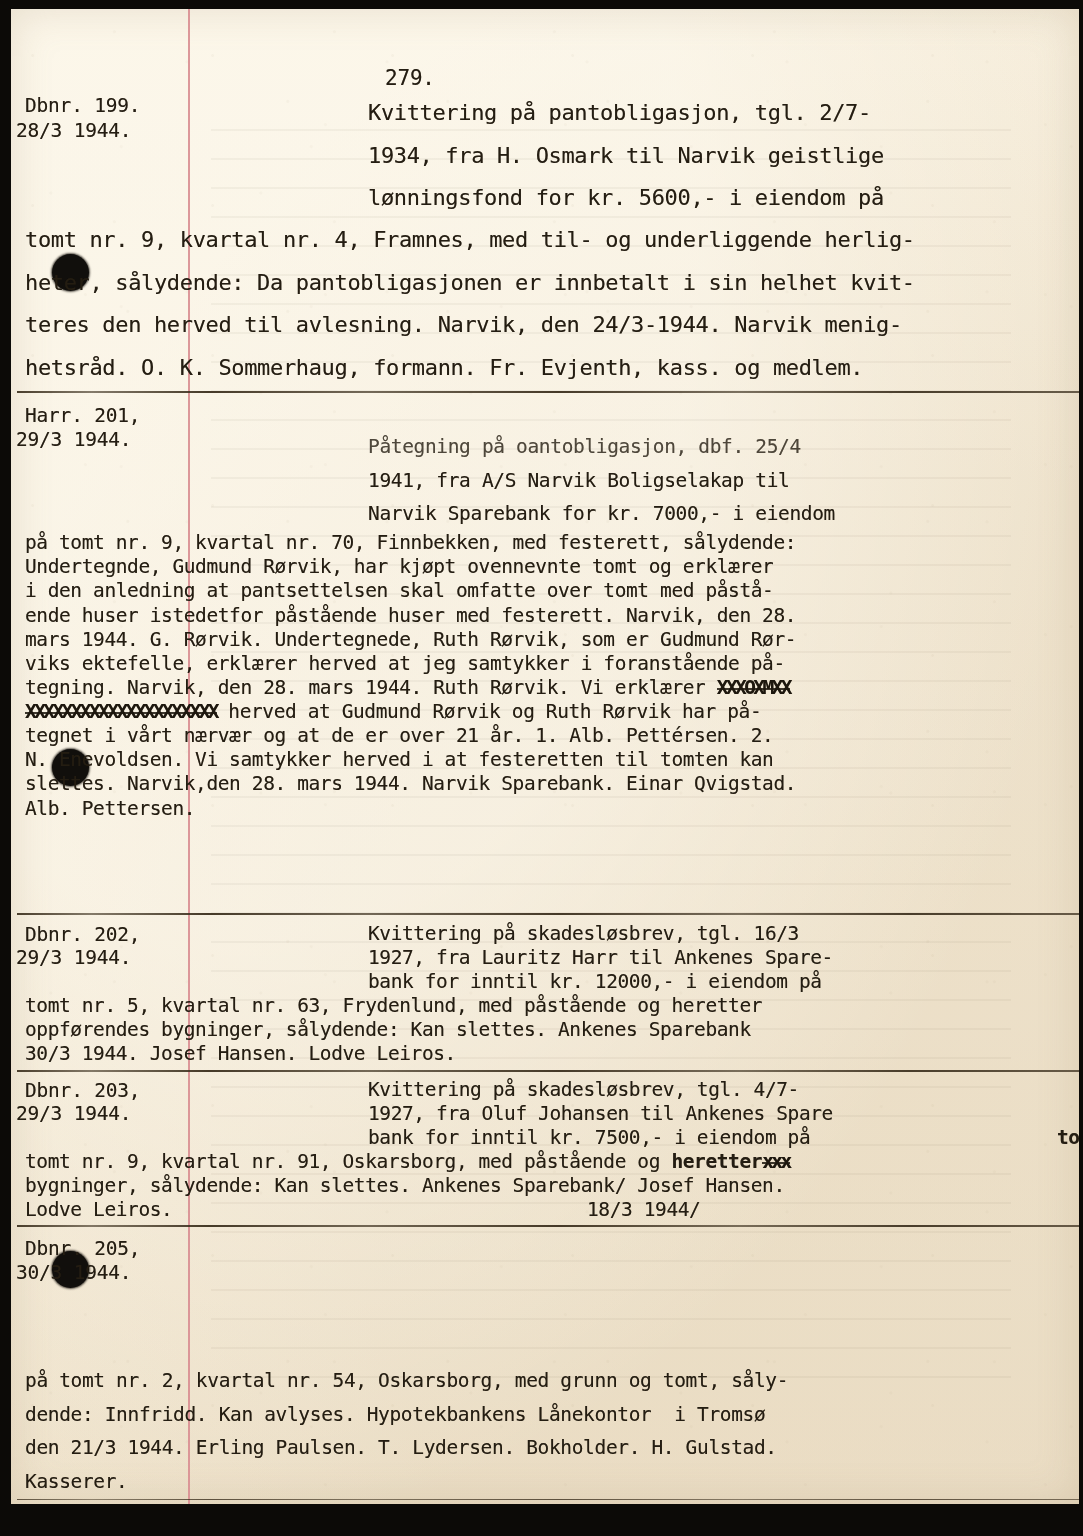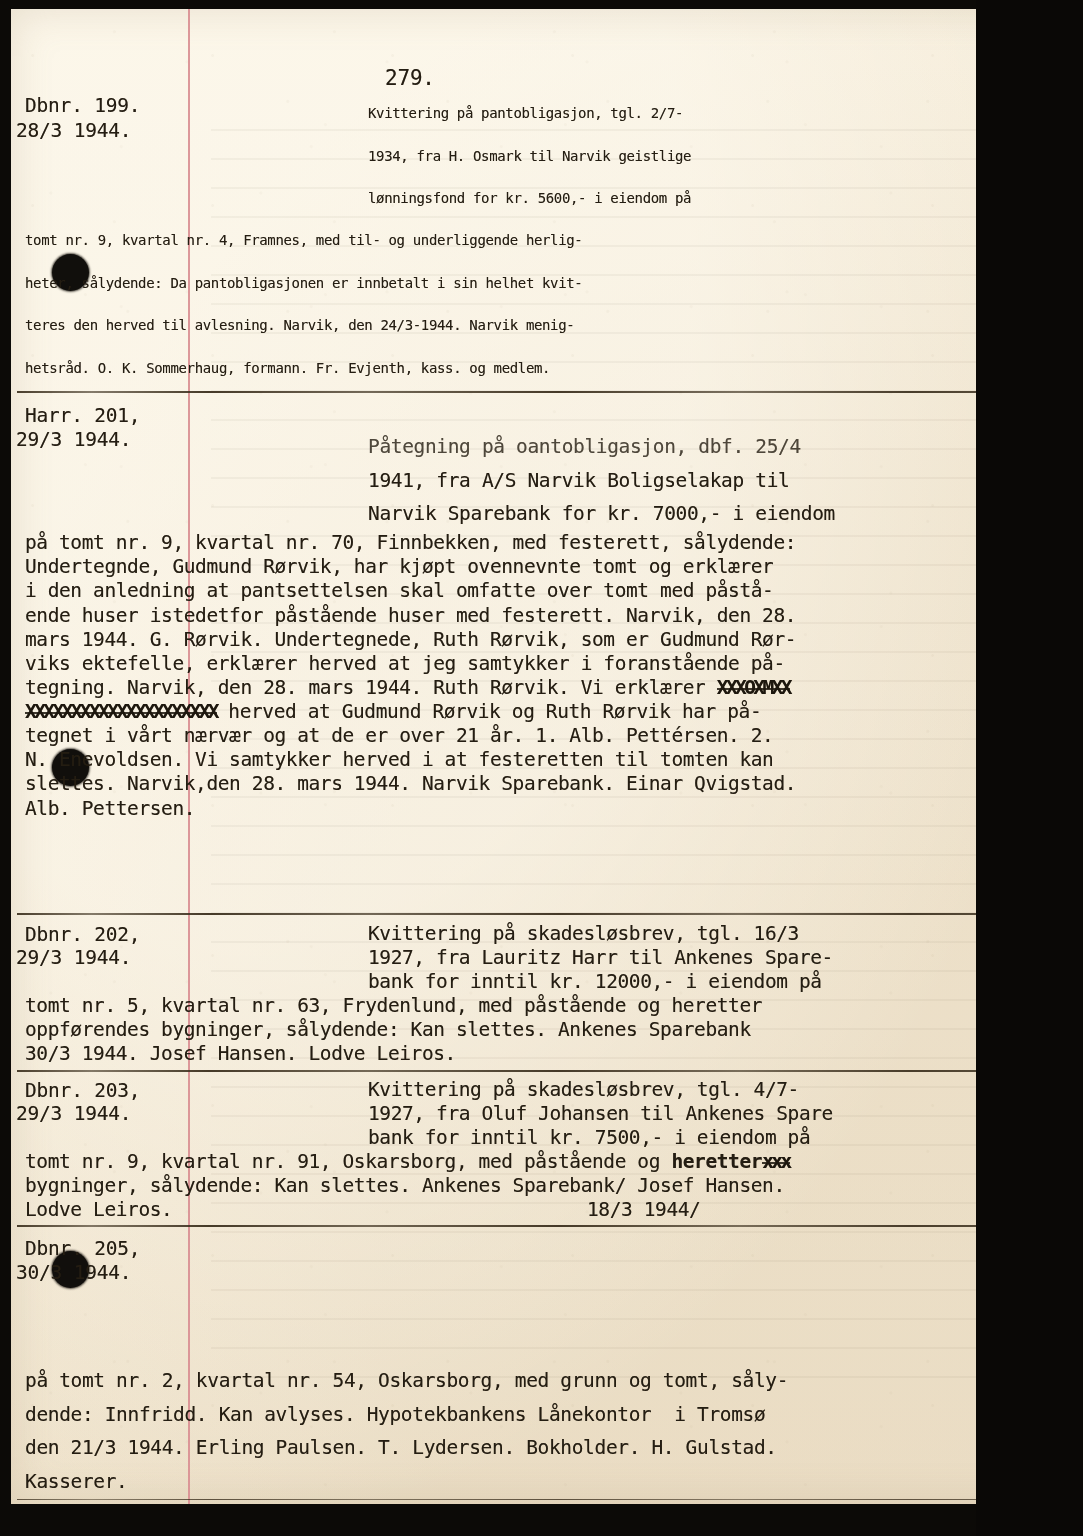--- a/index.html
+++ b/index.html
@@ -1,21 +1,21 @@
 <!DOCTYPE html>
 <html><head>
 <meta charset="utf-8">
 <title>Pantebok scan</title>
 <style>
   html,body{margin:0;padding:0;background:#0a0806;}
   body{width:1083px;height:1536px;overflow:hidden;
        font-family:"DejaVu Sans Mono","Liberation Mono",monospace;}
 
   
-  #scan{position:relative;width:976px;height:1536px;background:#0c0a07;overflow:hidden;}
+  #scan{position:relative;width:1083px;height:1536px;background:#0c0a07;overflow:hidden;}
 
   
   #paper{position:absolute;left:11px;top:9px;width:1068px;height:1495px;
          background:#f6ecd9;
          background-image:
            radial-gradient(ellipse at 22% 18%, rgba(255,252,243,.55) 0 38%, rgba(0,0,0,0) 72%),
            radial-gradient(ellipse at 85% 78%, rgba(222,205,176,.30) 0 42%, rgba(0,0,0,0) 78%),
            linear-gradient(178deg,#f8f0df 0%,#f4ead6 45%,#efe3cc 100%);
          box-shadow:inset 0 0 40px rgba(160,138,100,.22);}
 
@@ -51,21 +51,21 @@
         rgba(60,48,30,.92) 0%, rgba(60,48,30,.62) 7%, rgba(60,48,30,.95) 18%,
         rgba(60,48,30,.70) 33%, rgba(60,48,30,.95) 51%, rgba(60,48,30,.66) 68%,
         rgba(60,48,30,.93) 84%, rgba(60,48,30,.75) 100%);}
   .hrule.thin{height:1px;opacity:.85;}
 
   
   .blk{position:absolute;color:#241d12;white-space:pre;
        font-family:"DejaVu Sans Mono","Liberation Mono",monospace;
        text-shadow:0 0 .6px rgba(40,32,18,.45);}
   .dbnr{font-size:19.5px;line-height:25px;letter-spacing:-.2px;}
-  .body-wide{font-size:14px;line-height:42.6px;letter-spacing:-.35px;}
+  .body-wide{font-size:22px;line-height:42.6px;letter-spacing:-.35px;}
   .body-mid{font-size:19.5px;line-height:33.6px;letter-spacing:-.35px;margin-top:28px;}
   .body-tight{font-size:19.5px;line-height:24.2px;letter-spacing:-.4px;}
 
   .fade   {opacity:.80;}
   .heavy  {font-weight:bold;}
 
   
   .xout{font-weight:bold;letter-spacing:-2.6px;position:relative;color:#1d170e;}
   .xout::after{content:"";position:absolute;left:0;right:0;top:52%;height:2px;
                background:#1d170e;opacity:.85;}
@@ -139,21 +139,21 @@
 
     <div class="hrule" style="left:6px;top:1061px;width:1062px;"></div>
 
     <div class="blk dbnr" style="left:14px;top:1069px;">Dbnr. 203,</div>
     <div class="blk dbnr" style="left:5px;top:1092px;">29/3 1944.</div>
 
     <div class="blk body-tight" style="left:357px;top:1069px;"><span>Kvittering på skadesløsbrev, tgl. 4/7-</span>
 <span>1927, fra Oluf Johansen til Ankenes Spare</span>
 <span>bank for inntil kr. 7500,- i eiendom på</span></div>
 
-    <div class="blk body-tight heavy" style="left:1046px;top:1117px;overflow:hidden;width:22px;margin-top:36px;">to</div>
+    <div class="blk body-tight heavy" style="left:1046px;top:1117px;overflow:hidden;width:22px;">to</div>
 
     <div class="blk body-tight" style="left:14px;top:1141px;"><span>tomt nr. 9, kvartal nr. 91, Oskarsborg, med påstående og </span><span class="heavy">heretter</span><span class="xout">xxx</span></div>
 
     <div class="blk body-tight" style="left:14px;top:1165px;"><span>bygninger, sålydende: Kan slettes. Ankenes Sparebank/ Josef Hansen.</span>
 <span>Lodve Leiros.</span></div>
 
     <div class="blk body-tight" style="left:576px;top:1189px;">18/3 1944/</div>
 
     <div class="hrule" style="left:6px;top:1216px;width:1062px;"></div>
 

